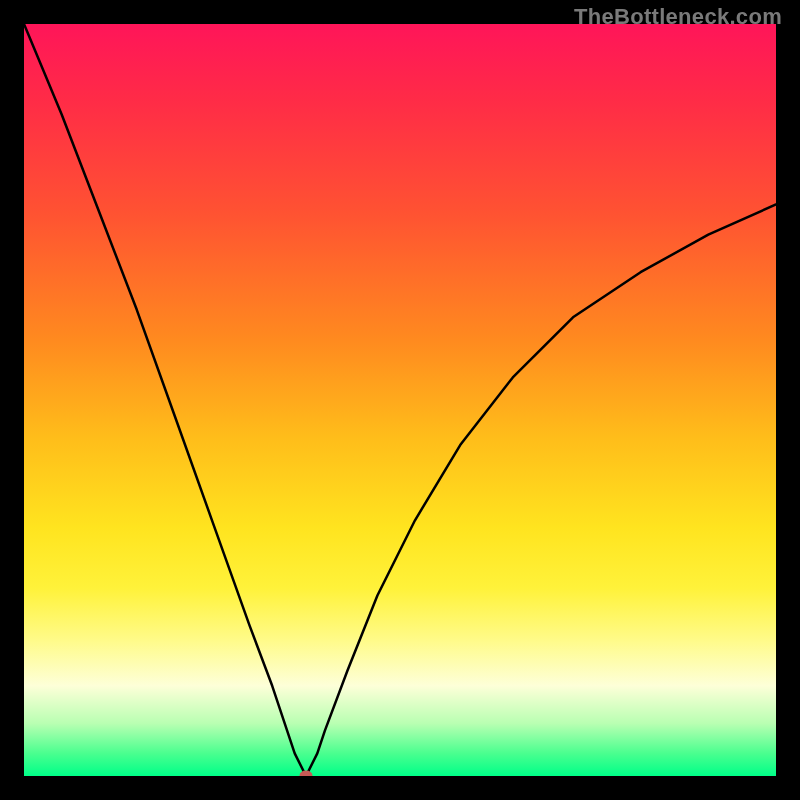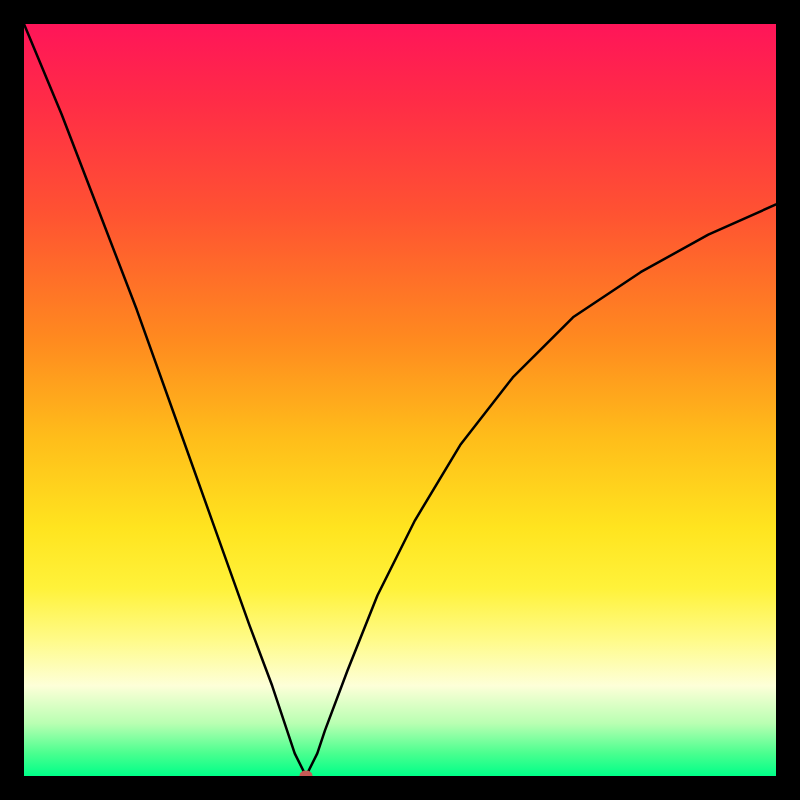--- a/index.html
+++ b/index.html
@@ -67,20 +67,21 @@
     height: 11px;
     border-radius: 50% / 45%;
     background: #c75a56;
     transform: translate(-50%, -50%);
   }
 </style>
 </head>
 <body>
 
 <div class="frame">
+  <div class="watermark">TheBottleneck.com</div>
 
   <div class="plot-area">
     <div class="gradient"></div>
 
     <svg class="curve" viewBox="0 0 752 752" preserveAspectRatio="none">
       <path id="curve-path" fill="none" stroke="#000" stroke-width="2.5" stroke-linejoin="round" stroke-linecap="round" d="M0.0 0.0 L37.6 90.2 L75.2 188.0 L112.8 285.8 L150.4 391.0 L188.0 496.3 L225.6 601.6 L248.2 661.8 L263.2 706.9 L270.7 729.4 L282.0 752.0 L293.3 729.4 L300.8 706.9 L323.4 646.7 L353.4 571.5 L391.0 496.3 L436.2 421.1 L488.8 353.4 L549.0 293.3 L616.6 248.2 L684.3 210.6 L752.0 180.5"></path>
     </svg>
 
     <div id="min-dot" class="min-marker" style="left: 282px; top: 752px;"></div>
   </div>

